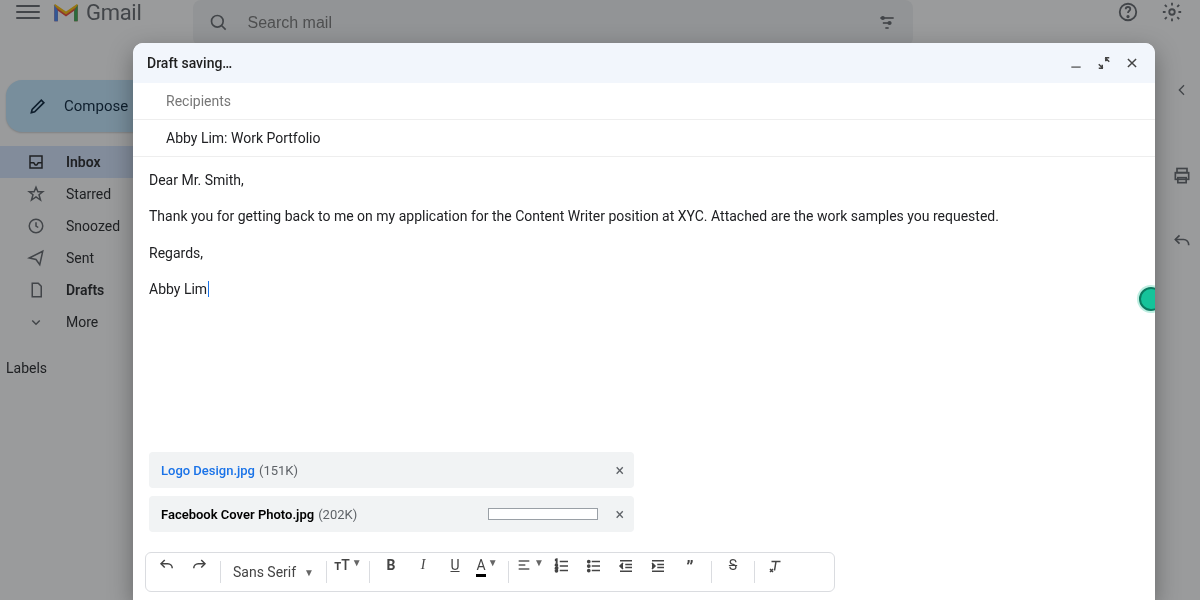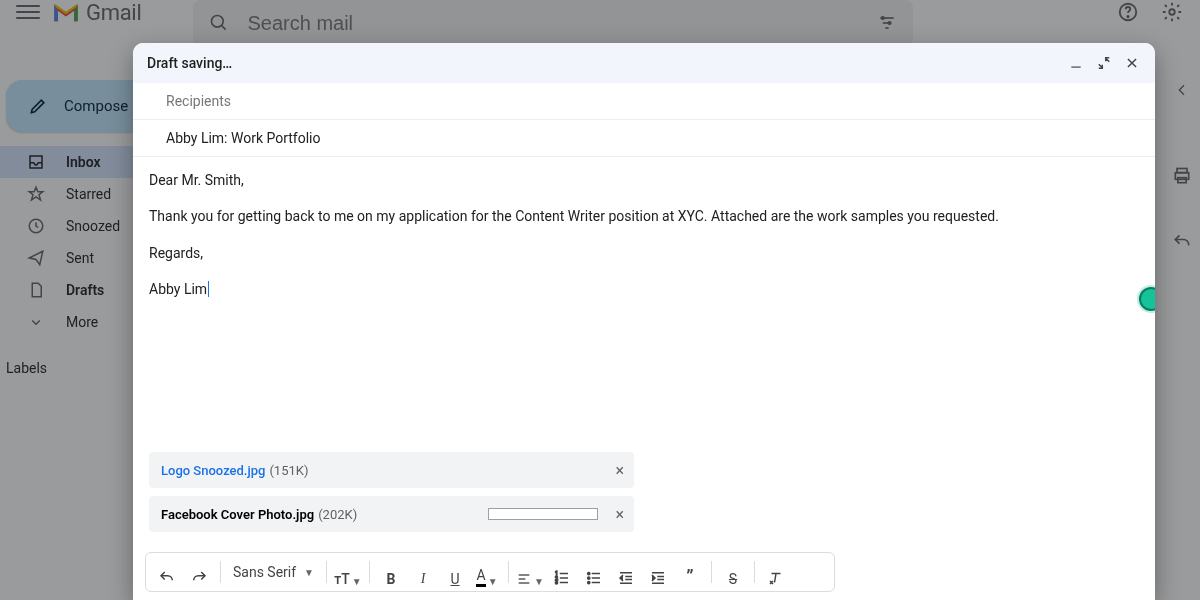--- a/index.html
+++ b/index.html
@@ -6,21 +6,21 @@
   *{box-sizing:border-box}
   .dim{position:absolute;inset:0;background:rgba(32,33,36,.45);pointer-events:none;z-index:5}
   
   .topbar{display:flex;align-items:flex-start;height:64px;padding:0 16px;gap:12px;position:relative}
   .hamburger{width:24px;height:24px;display:flex;flex-direction:column;justify-content:center;gap:4px;cursor:pointer}
   .hamburger span{height:2px;background:#5f6368;border-radius:1px}
   .logo{display:flex;align-items:center;gap:6px}
   .logo-img{width:28px;height:22px;position:relative}
   .logo-text{font-size:22px;color:#5f6368;letter-spacing:-.3px}
   .search{margin-left:40px;flex:0 0 720px;height:46px;background:#f1f3f4;border-radius:8px;display:flex;align-items:center;padding:0 14px;gap:14px}
-  .search input{border:none;background:transparent;font-size:20px;flex:1;outline:none;color:#5f6368}
+  .search input{border:none;background:transparent;font-size:16px;flex:1;outline:none;color:#5f6368}
   .top-icons{margin-left:auto;display:flex;align-items:center;gap:20px;color:#5f6368}
   .ico{width:24px;height:24px;display:flex;align-items:center;justify-content:center;cursor:pointer}
   
   .sidebar{position:absolute;top:64px;left:0;width:240px;padding-top:10px}
   .compose{margin:6px 8px 14px 6px;display:flex;align-items:center;gap:14px;padding:14px 20px;background:#c2e7ff;border-radius:16px;font-size:15px;color:#001d35;cursor:pointer;width:160px;box-shadow:0 1px 2px rgba(0,0,0,.2)}
   .nav-item{display:flex;align-items:center;gap:18px;padding:6px 0 6px 24px;font-size:14px;color:#202124;border-radius:0 16px 16px 0;cursor:pointer;height:32px}
   .nav-item.active{background:#d3e3fd;font-weight:600}
   .nav-item.bold{font-weight:600}
   .labels-hd{padding:22px 0 0 6px;font-size:14px;color:#202124}
   
@@ -38,21 +38,21 @@
   .cursor{display:inline-block;width:1px;height:16px;background:#1a73e8;vertical-align:text-bottom;margin-left:1px}
   .grammarly{position:absolute;right:-8px;top:130px;width:24px;height:24px;border-radius:50%;background:#15c39a;border:2px solid #0b7a60;box-shadow:0 0 0 2px #bdeee1;z-index:12}
   .attach-list{padding:0 16px 8px 16px}
   .attach{display:flex;align-items:center;background:#f1f3f4;border-radius:4px;height:36px;padding:0 12px;margin-bottom:8px;font-size:13px;width:485px;position:relative}
   .attach .name{color:#1a73e8;font-weight:500}
   .attach .size{color:#5f6368;margin-left:4px}
   .attach .rm{position:absolute;right:10px;color:#5f6368;cursor:pointer;font-size:16px}
   .progress{position:absolute;right:36px;width:110px;height:12px;border:1px solid #9aa0a6;background:#fff}
   .progress .bar{height:100%;background:#4d7cff;width:62%}
   .fmt-toolbar{border:1px solid #dadce0;border-radius:6px;margin:4px 12px 8px 12px;height:40px;display:flex;align-items:center;padding:4px 6px;gap:2px;font-size:14px;color:#444;width:690px}
-  .tb-btn{min-width:30px;height:30px;display:flex;align-items:flex-end;justify-content:center;cursor:pointer;color:#444;border-radius:4px}
+  .tb-btn{min-width:30px;height:30px;display:flex;align-items:flex-start;justify-content:center;cursor:pointer;color:#444;border-radius:4px}
   .tb-sep{width:1px;height:22px;background:#dadce0;margin:0 4px}
   .font-sel{display:flex;align-items:center;gap:6px;padding:0 6px;cursor:pointer}
   svg{display:block}
   .caret{font-size:10px;color:#666;margin-left:2px}
 </style>
 </head>
 <body>
 
 <div class="topbar">
   <div class="hamburger">
@@ -218,21 +218,21 @@
   <div class="field">Abby Lim: Work Portfolio</div>
   <div class="body-area">
     <p>Dear Mr. Smith,</p>
     <p>Thank you for getting back to me on my application for the Content Writer position at XYC. Attached are the work samples you requested.</p>
     <p>Regards,</p>
     <p><span>Abby Lim</span><span class="cursor"></span></p>
     <div class="grammarly"></div>
   </div>
   <div class="attach-list" id="attach-list">
       <div class="attach">
-        <span class="name">Logo Snoozed.jpg</span> 
+        <span class="name">Logo Design.jpg</span> 
         <span class="size">(151K)</span>
         <span class="rm">×</span>
       </div>
       <div class="attach">
         <span class="name" style="color: #000000; font-weight: 600;">Facebook Cover Photo.jpg</span> 
         <span class="size">(202K)</span>
         <span class="progress"><span class="bar" style="width:62%"></span></span>
         <span class="rm">×</span>
       </div>
     </div>

